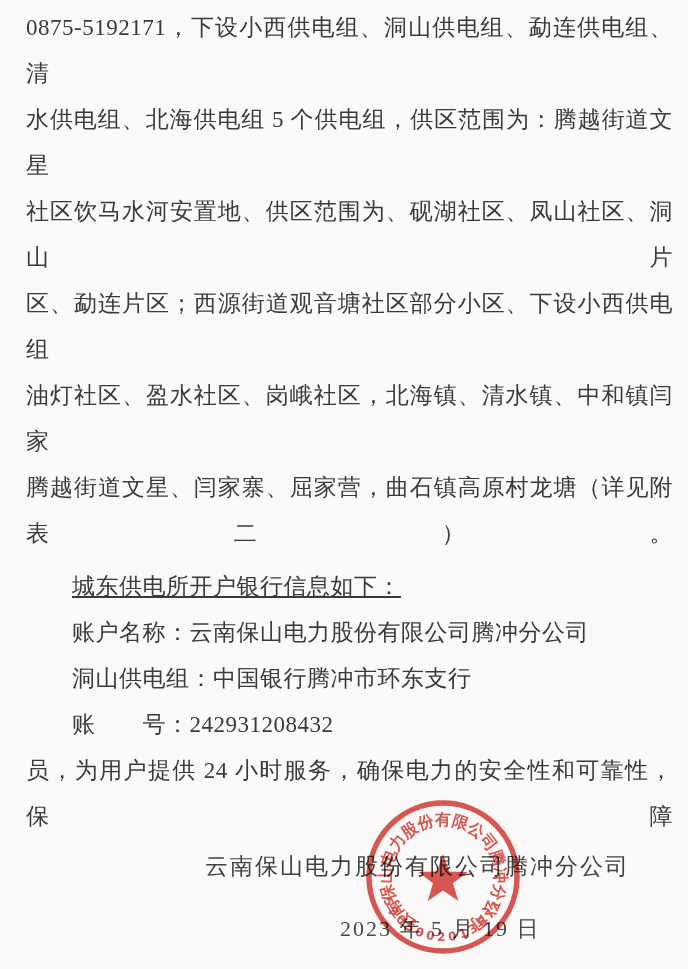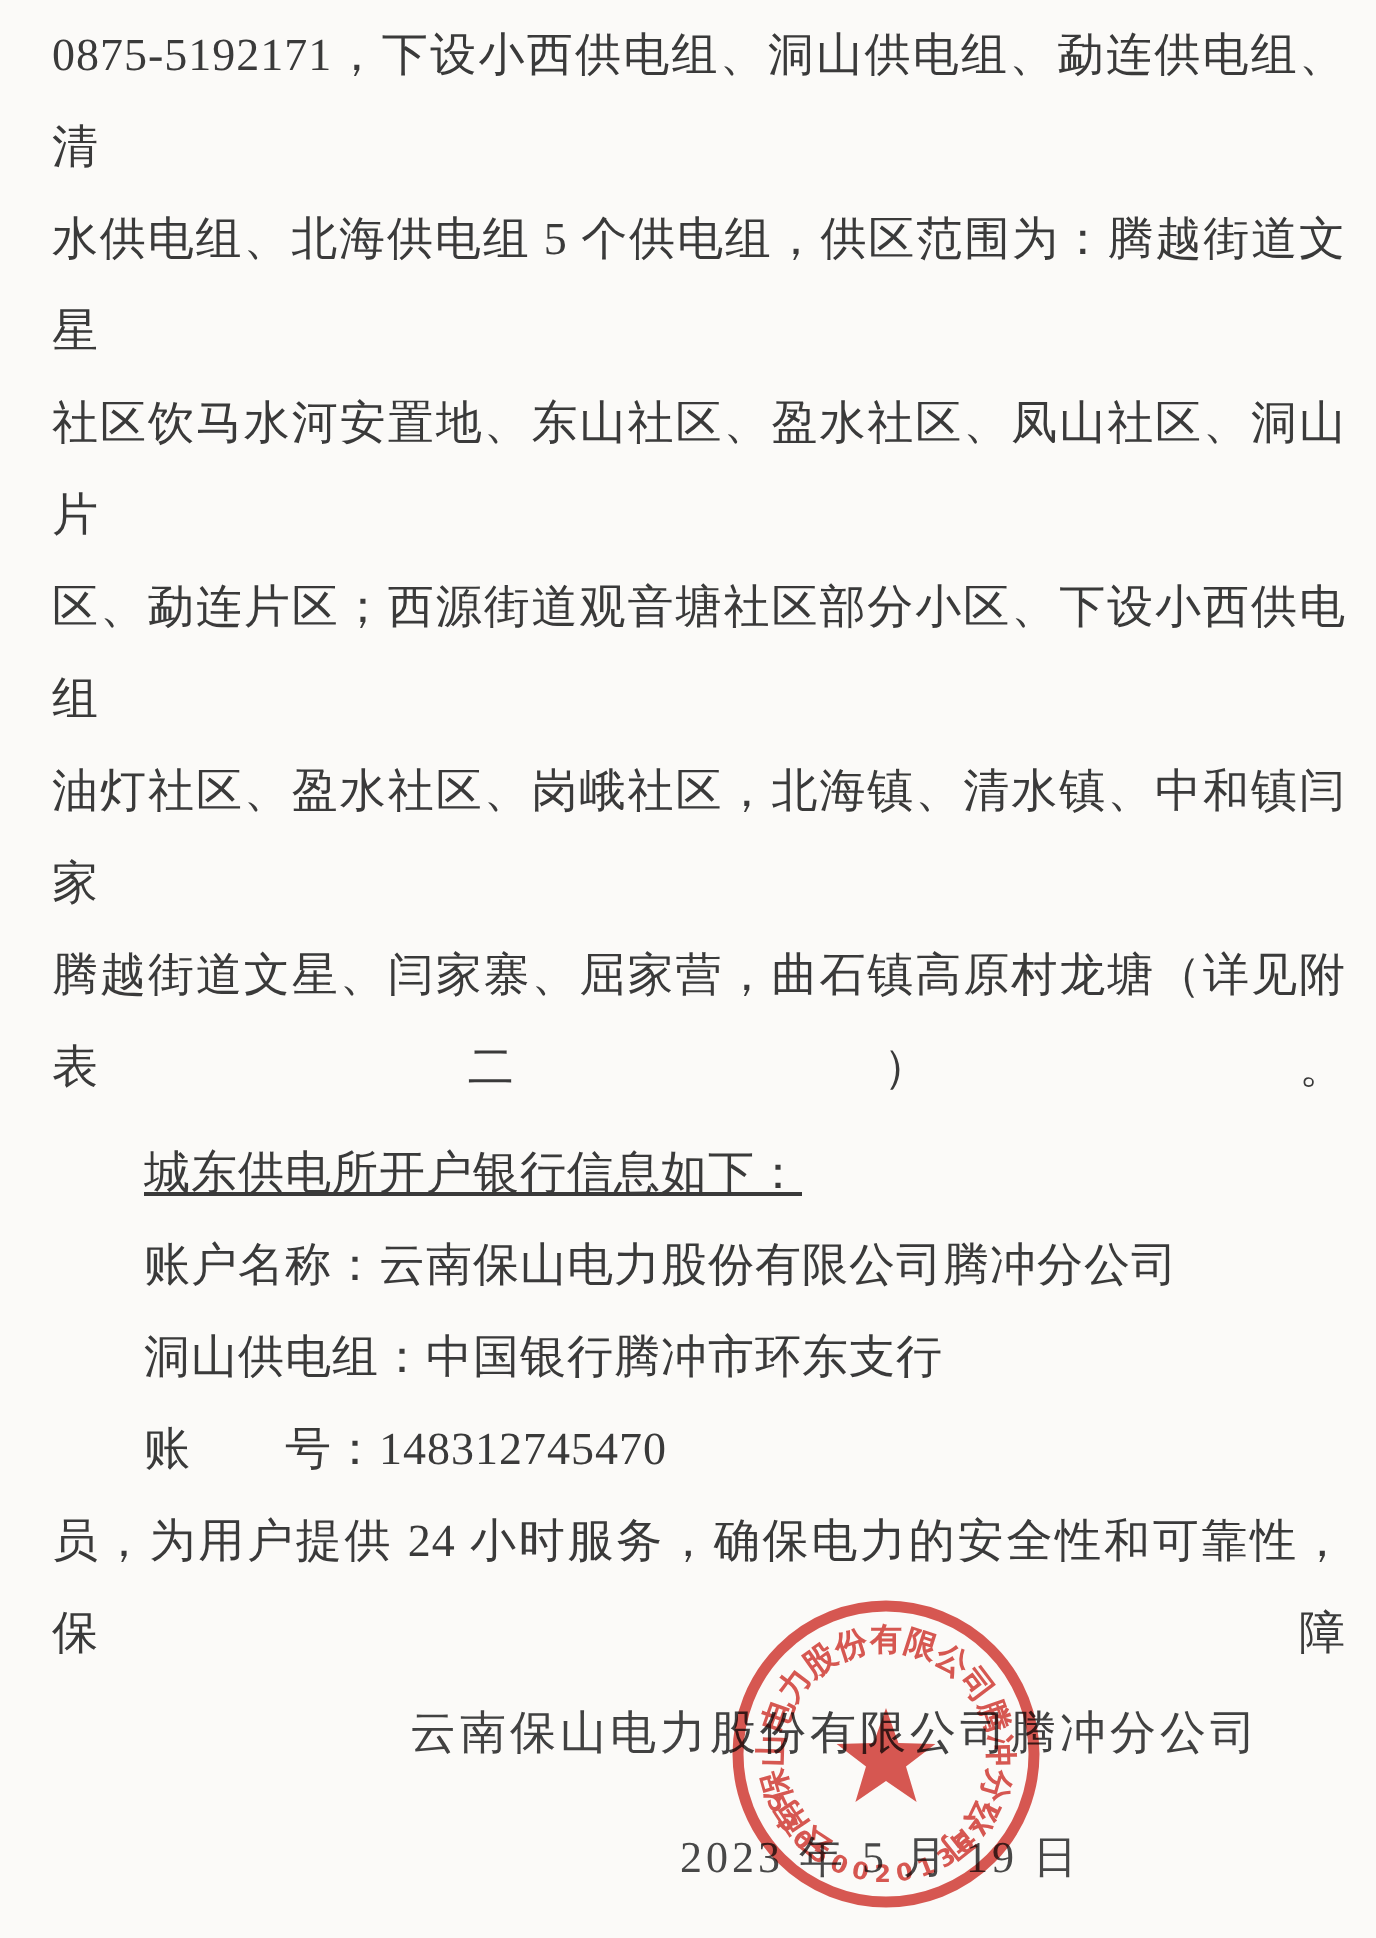--- a/index.html
+++ b/index.html
@@ -81,28 +81,28 @@
   }
 </style>
 </head>
 <body>
 
 <div class="page">
 
   <div class="body-text">
     <div class="line stretch">0875-5192171，下设小西供电组、洞山供电组、勐连供电组、清</div>
     <div class="line stretch">水供电组、北海供电组 5 个供电组，供区范围为：腾越街道文星</div>
-    <div class="line stretch">社区饮马水河安置地、东山社区、盈水社区、凤山社区、洞山片</div>
+    <div class="line stretch">社区饮马水河安置地、供区范围为、砚湖社区、凤山社区、洞山片</div>
     <div class="line stretch">区、勐连片区；西源街道观音塘社区部分小区、下设小西供电组</div>
     <div class="line stretch">油灯社区、盈水社区、岗峨社区，北海镇、清水镇、中和镇闫家</div>
     <div class="line stretch">腾越街道文星、闫家寨、屈家营，曲石镇高原村龙塘（详见附表二）。</div>
     <div class="line indent gap-lg">城东供电所开户银行信息如下：</div>
     <div class="line indent">账户名称：云南保山电力股份有限公司腾冲分公司</div>
     <div class="line indent">洞山供电组：中国银行腾冲市环东支行</div>
-    <div class="line indent">账　　号：148312745470</div>
+    <div class="line indent">账　　号：242931208432</div>
     <div class="line stretch">员，为用户提供 24 小时服务，确保电力的安全性和可靠性，保障</div>
 
   </div>
 
   <div class="signature-company">云南保山电力股份有限公司腾冲分公司</div>
   <div class="signature-date">2023 年 5 月 19 日</div>
 
   <svg class="seal" viewBox="0 0 200 200" xmlns="http://www.w3.org/2000/svg">
     <defs>
       <path id="sealTopArc" d="M 74 145 A 52 52 0 1 1 126 145" fill="none"></path>

